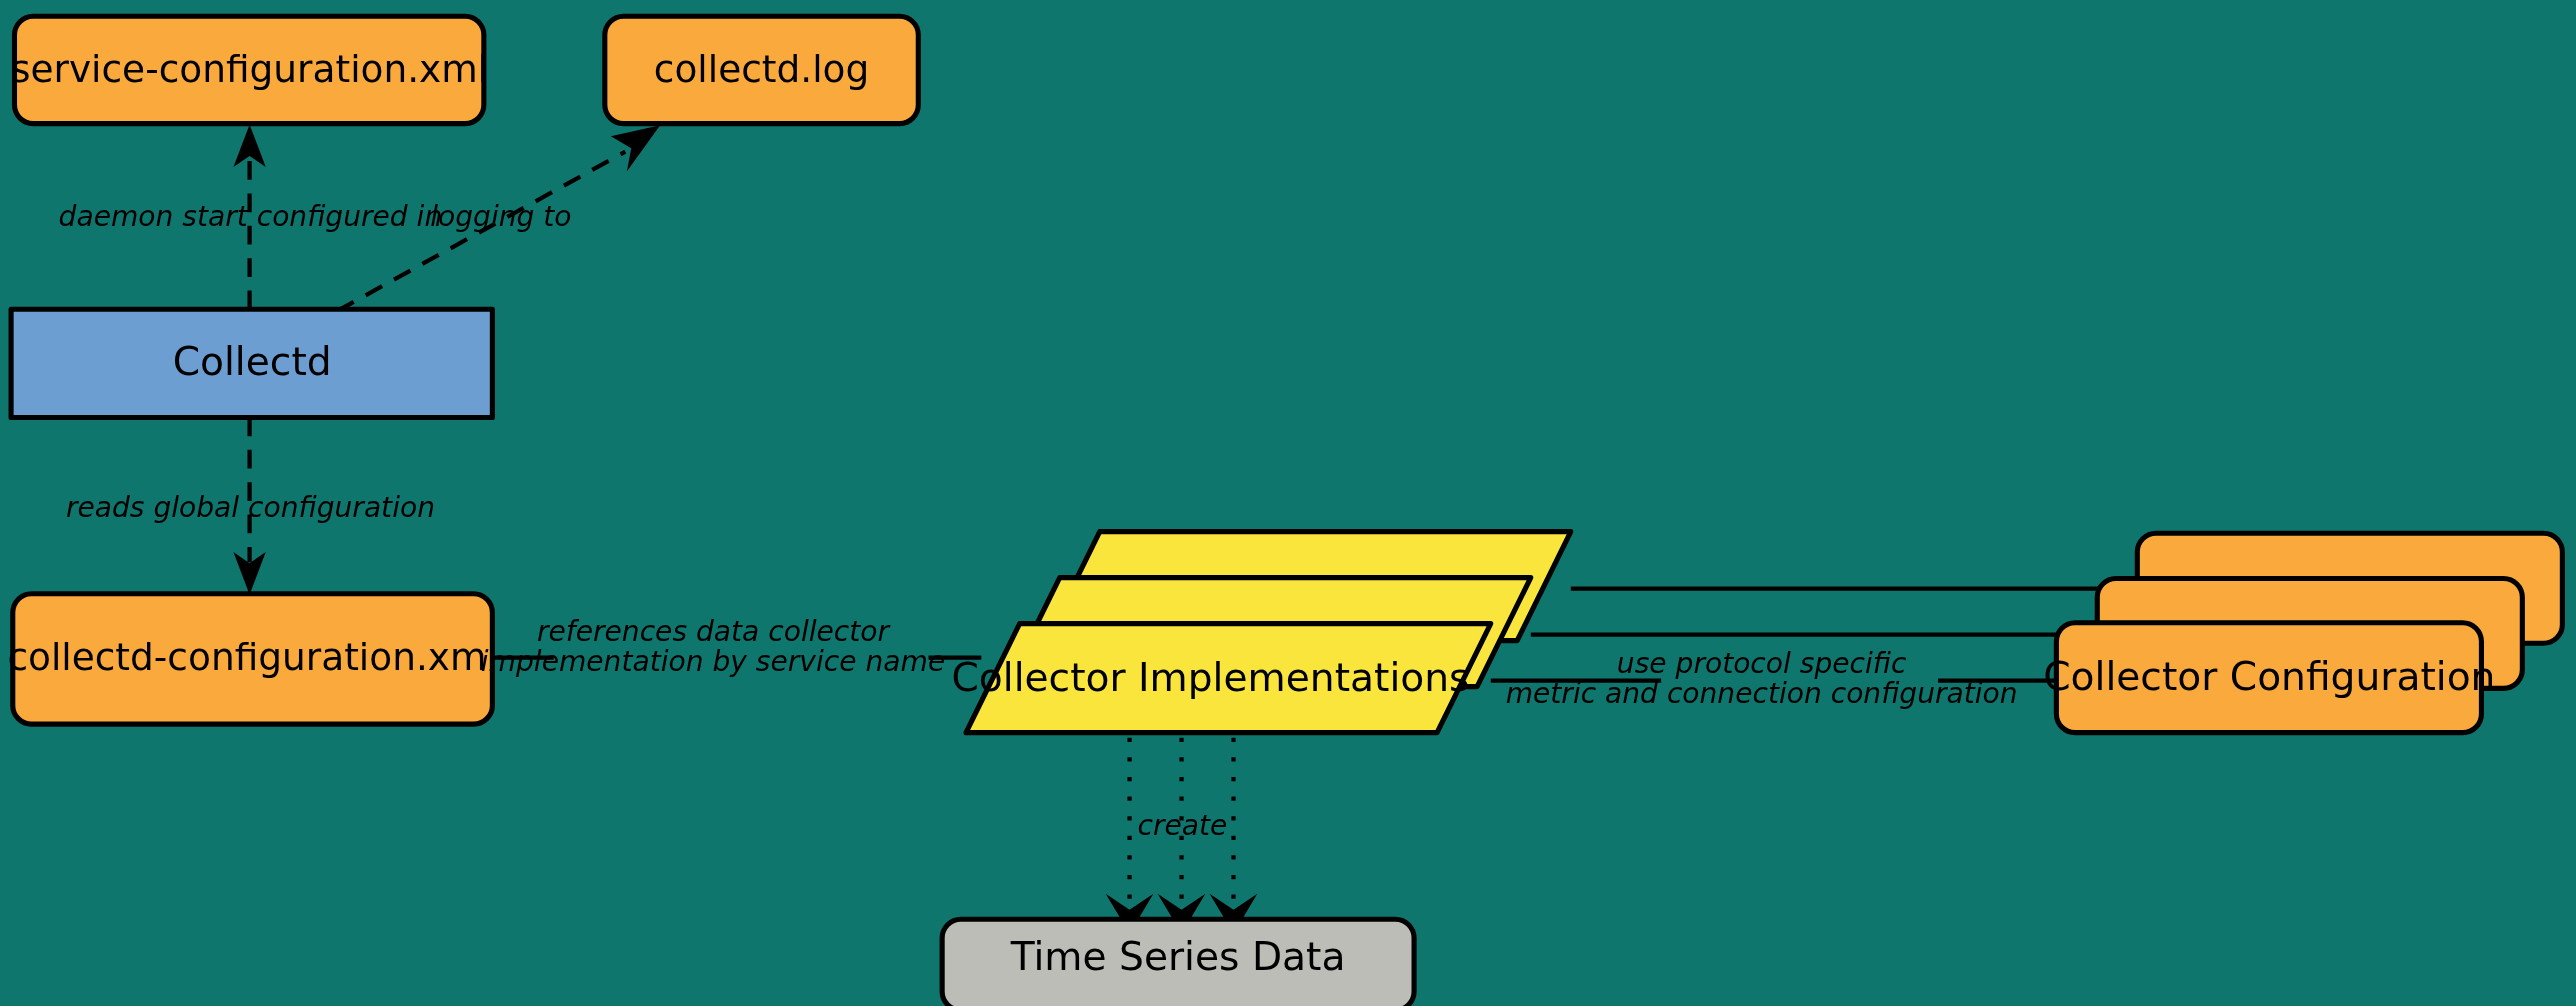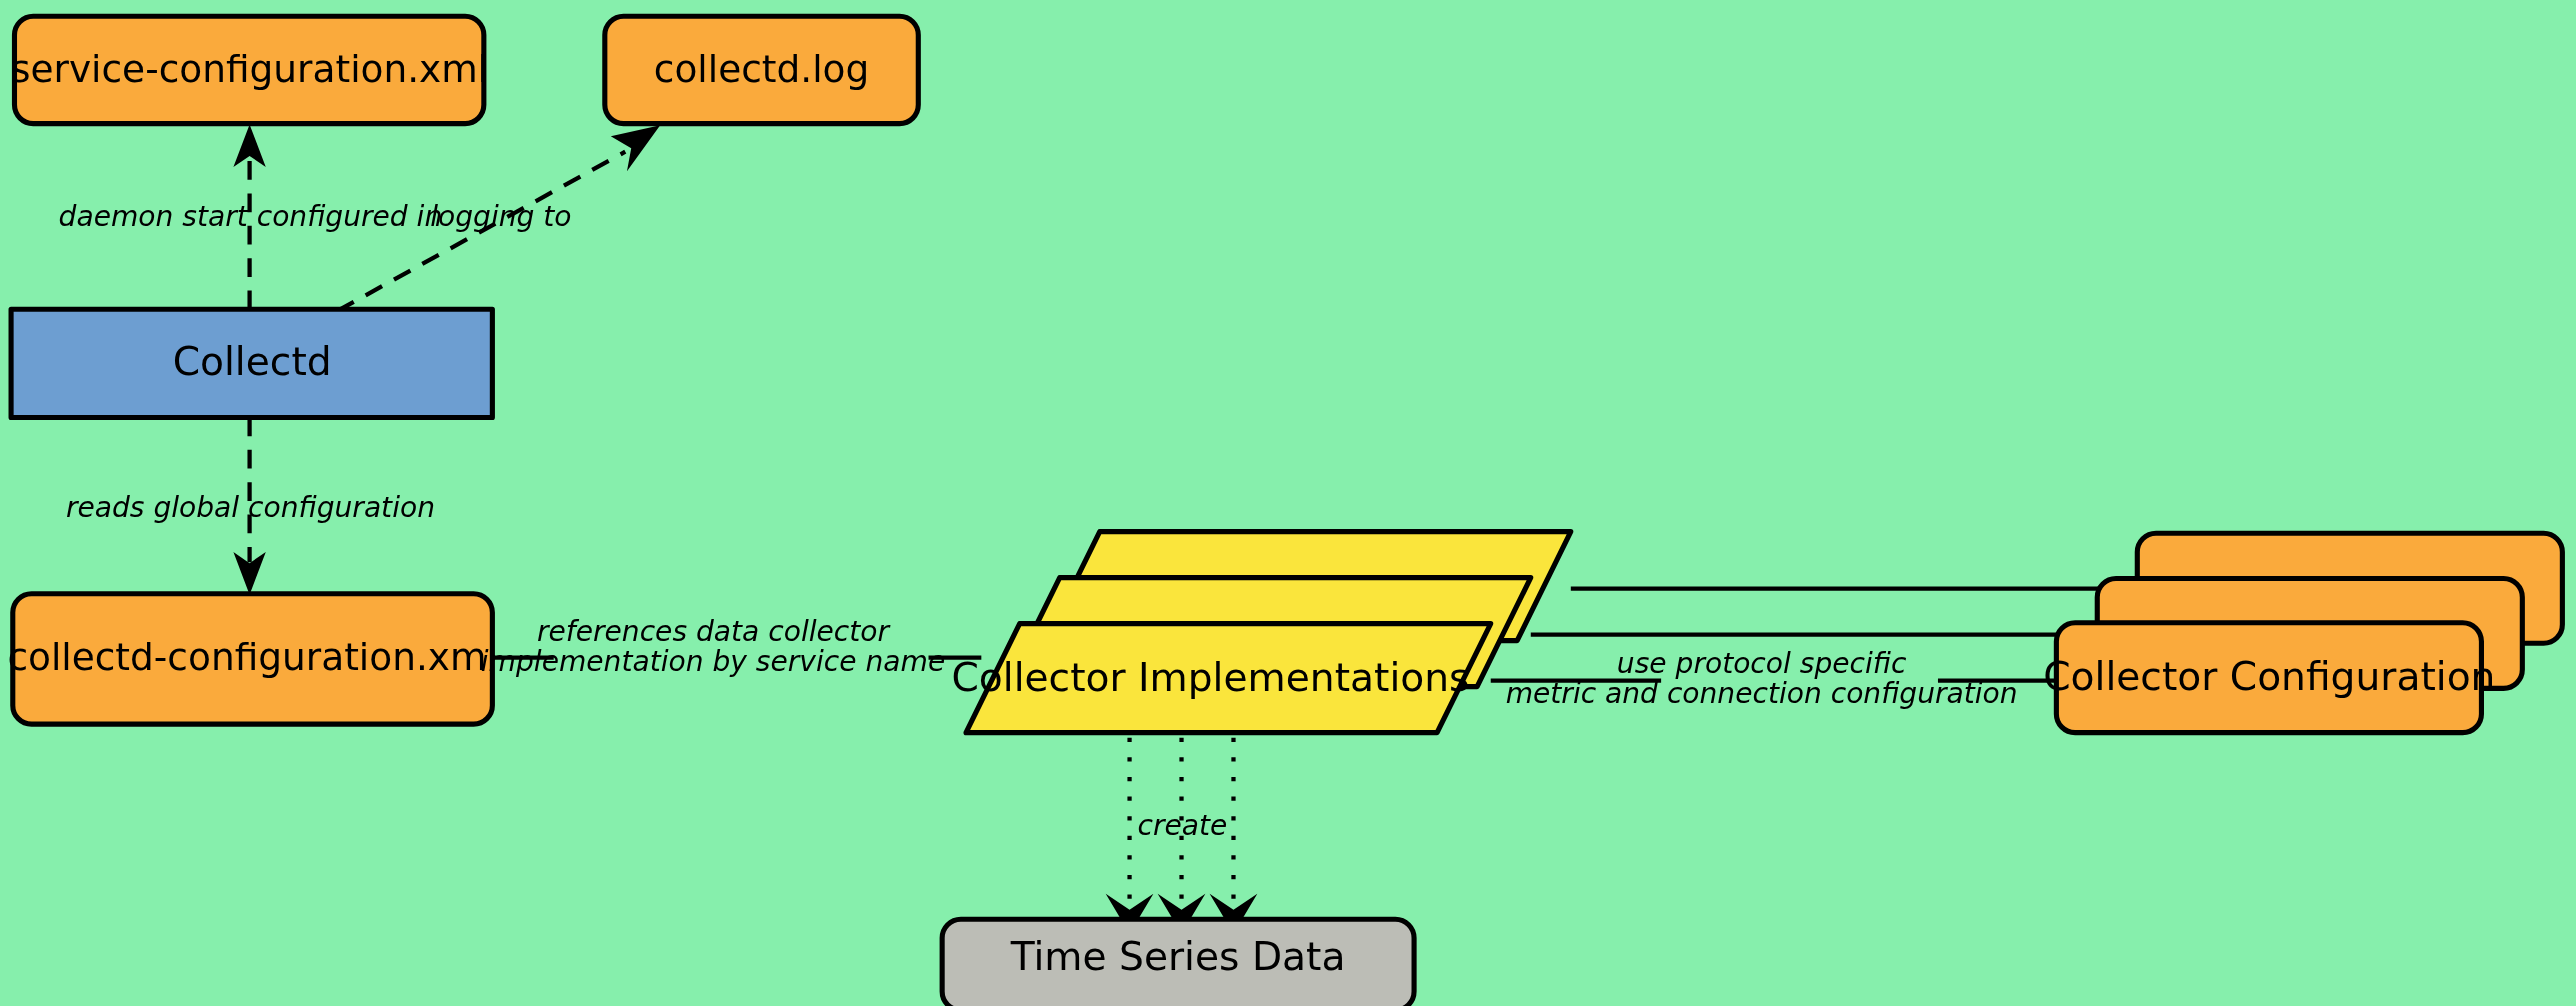--- a/index.html
+++ b/index.html
@@ -10,21 +10,21 @@
   body {
     width: 2576px;
     height: 1007px;
     overflow: hidden;
     font-family: "DejaVu Sans", sans-serif;
   }
   #diagram-root {
     position: relative;
     width: 2576px;
     height: 1007px;
-    background: #86efac;
+    background: #0f766e;
   }
   svg.diagram {
     display: block;
     width: 2576px;
     height: 1007px;
   }
   .node-shape {
     stroke: #000000;
     stroke-width: 6;
     stroke-linejoin: round;

